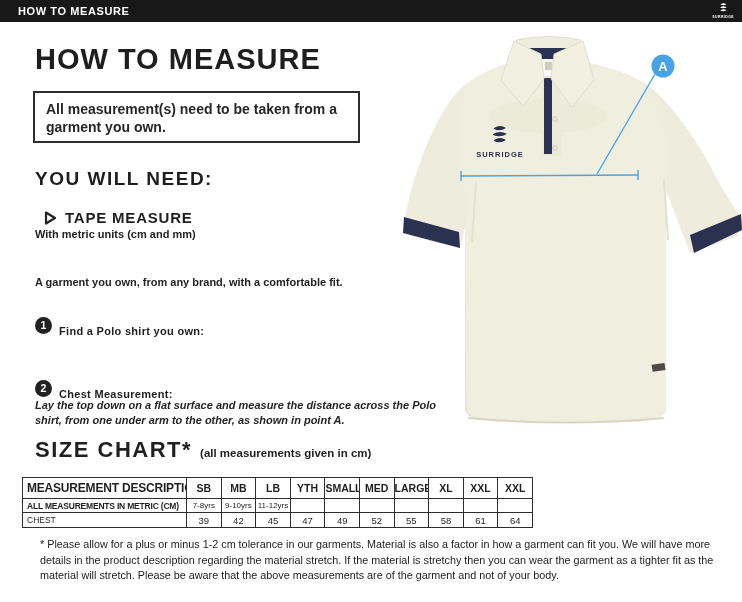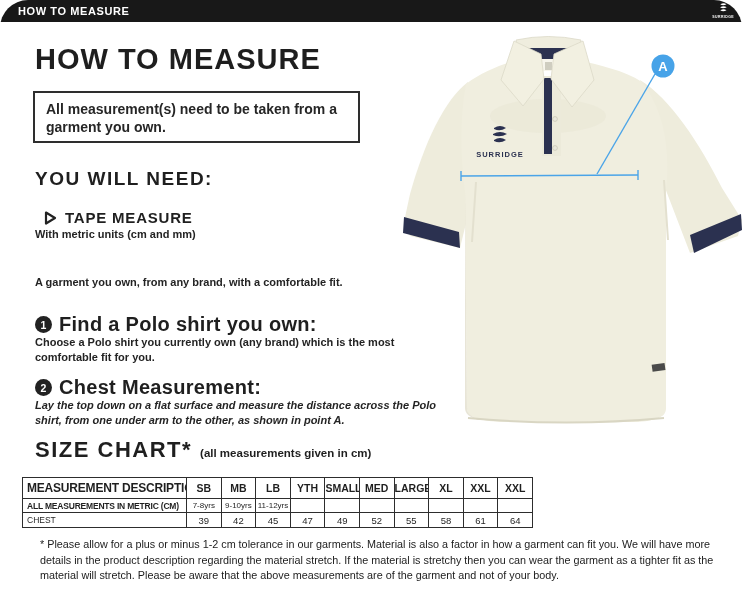--- a/index.html
+++ b/index.html
@@ -1,18 +1,18 @@
 <!DOCTYPE html>
 <html><head>
 <meta charset="utf-8">
 <style>
   * { margin:0; padding:0; box-sizing:border-box; }
   html,body { background:#ffffff; }
   body { font-family:"Liberation Sans", sans-serif; color:#1f1f1f; }
-  .page { position:relative; width:742px; height:602px; background:#fff; overflow:hidden;border-radius:28px; }
+  .page { position:relative; width:742px; height:602px; background:#fff; overflow:hidden; }
 
   
   .topbar { position:absolute; left:0; top:0; width:742px; height:22px; background:#181818;
             display:flex; align-items:center; justify-content:space-between; padding:0 8px 0 18px; }
   .topbar-title { color:#fff; font-size:11px; font-weight:bold; letter-spacing:.6px; }
   .topbar-brand { display:flex; flex-direction:column; align-items:center; line-height:1; }
   .topbar-brand .brand-text { color:#fff; font-size:3.5px; font-weight:bold; letter-spacing:.4px; margin-top:1px; }
 
   
   .page-title { position:absolute; left:35px; top:43px; font-size:29px; font-weight:bold;
@@ -23,21 +23,21 @@
   .ywn-heading { position:absolute; left:35px; top:168px; font-size:19px; font-weight:bold; letter-spacing:1.5px; }
 
   .need-item { position:absolute; left:35px; display:flex; align-items:center; gap:8px; }
   .need-item .tri { flex:0 0 auto; display:block; }
   .need-title { font-size:15px; font-weight:bold; letter-spacing:.8px; }
   .need-sub { position:absolute; left:35px; font-size:11px; font-weight:bold; color:#242424; }
 
   .step { position:absolute; left:35px; display:flex; align-items:center; gap:7px; }
   .step-num { width:17px; height:17px; border-radius:50%; background:#222; color:#fff;
               font-size:10.5px; font-weight:bold; display:flex; align-items:center; justify-content:center; }
-  .step-title { font-size:20px; font-weight:bold; letter-spacing:.3px; }
+  .step-title { font-size:11px; font-weight:bold; letter-spacing:.3px;margin-top:12px; }
   .step-desc { position:absolute; left:35px; width:405px; font-size:11px; font-weight:bold;
                line-height:1.35; color:#242424; }
 
   .sc-heading { position:absolute; left:35px; top:437px; display:flex; align-items:baseline; gap:8px; }
   .sc-title { font-size:22px; font-weight:bold; letter-spacing:1.5px;text-align:center; }
   .sc-sub { font-size:11.5px; font-weight:bold; }
 
   
   .size-table { position:absolute; left:22px; top:477px; width:511px; border-collapse:collapse; table-layout:fixed; }
   .size-table th, .size-table td { border:1px solid #2d2d2d; text-align:center; white-space:nowrap; overflow:hidden; }
@@ -83,21 +83,20 @@
     <span class="need-title">TAPE MEASURE</span>
   </div>
   <div class="need-sub" style="top:228px;">With metric units (cm and mm)</div>
 
   <div class="need-sub" style="top:276px;">A garment you own, from any brand, with a comfortable fit.</div>
 
   <div class="step" style="top:313px;">
     <span class="step-num">1</span>
     <span class="step-title">Find a Polo shirt you own:</span>
   </div>
-  <div class="step-desc" style="top:335px;">Choose a Polo shirt you currently own (any brand) which is the most comfortable fit for you.</div>
 
   <div class="step" style="top:376px;">
     <span class="step-num">2</span>
     <span class="step-title">Chest Measurement:</span>
   </div>
   <div class="step-desc" style="top:398px;font-style:italic;">Lay the top down on a flat surface and measure the distance across the Polo shirt, from one under arm to the other, as shown in point A.</div>
 
   <div class="sc-heading">
     <span class="sc-title">SIZE CHART*</span>
     <span class="sc-sub">(all measurements given in cm)</span>

